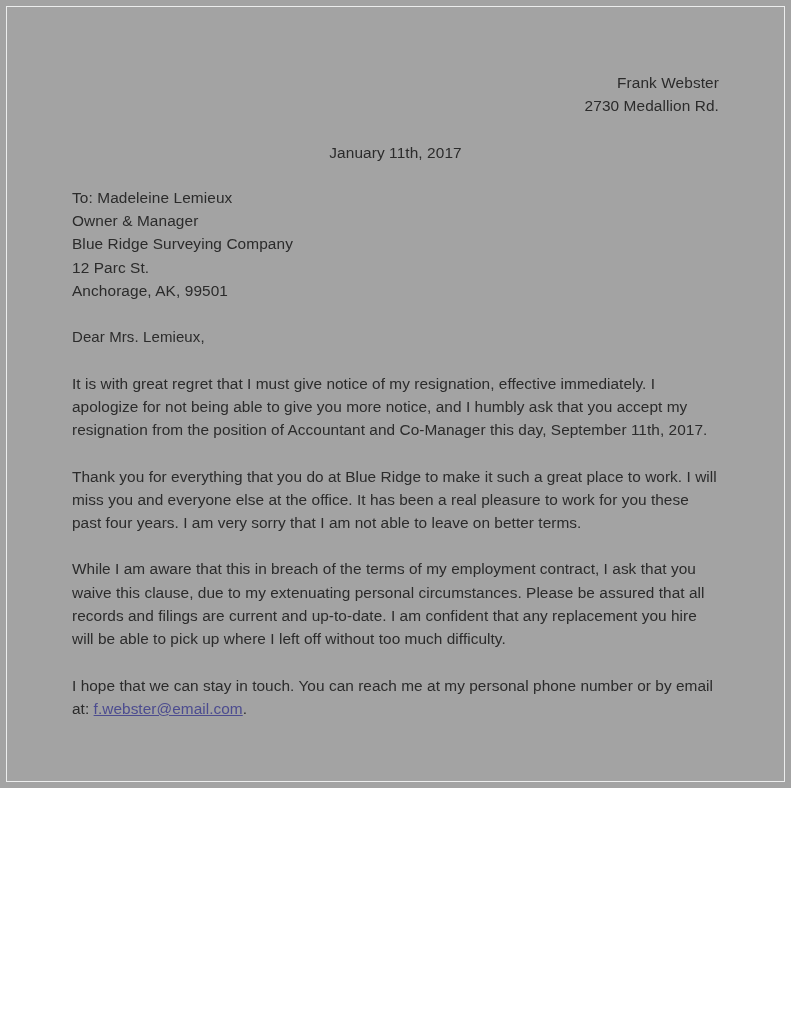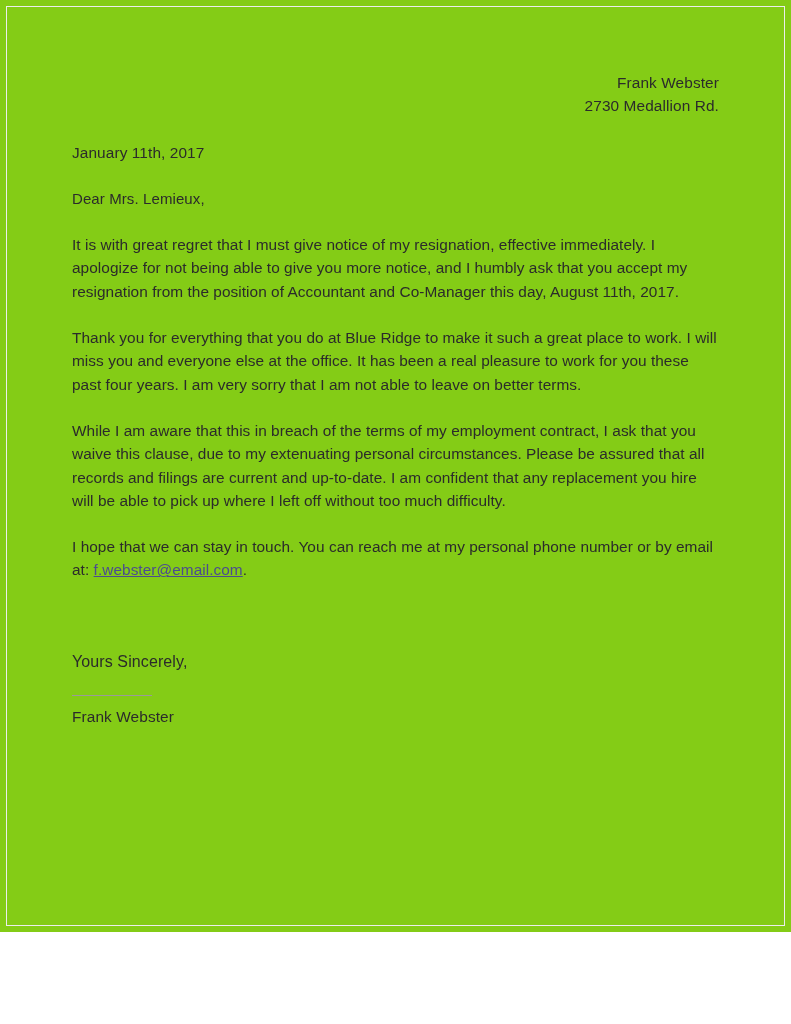--- a/index.html
+++ b/index.html
@@ -4,22 +4,22 @@
 <style>
   html, body {
     margin: 0;
     padding: 0;
     background: #ffffff;
   }
 
   .page {
     position: relative;
     width: 791px;
-    height: 932px;
-    background: #84cc16;
+    height: 788px;
+    background: #a3a3a3;
     box-sizing: border-box;
     overflow: hidden;
     font-family: "Liberation Sans", sans-serif;
     color: #2b2b2b;
     text-decoration: underline;
   }
 
   
   .page-border {
     position: absolute;
@@ -42,21 +42,21 @@
   .sender-block {
     text-align: right;
     padding-top: 71px;
     font-size: 15.4px;
     line-height: 23.3px;
     letter-spacing: 0.1px;
   }
   .sender-line { display: block; white-space: pre; }
 
   .date-line {
-    text-align: left;
+    text-align: center;
     margin-top: 23px;
     font-size: 15.4px;
     line-height: 23.3px;
     letter-spacing: 0.1px;
   }
 
   
   .recipient-block {
     margin-top: 22px;
     font-size: 15.4px;
@@ -120,24 +120,31 @@
 
   <div class="letter">
 
     <div class="sender-block">
       <span class="sender-line">Frank Webster</span>
       <span class="sender-line">2730 Medallion Rd.</span>
     </div>
 
     <div class="date-line">January 11th, 2017</div>
 
+    <div class="recipient-block">
+      <span class="recipient-line">To: Madeleine Lemieux</span>
+      <span class="recipient-line">Owner &amp; Manager</span>
+      <span class="recipient-line">Blue Ridge Surveying Company</span>
+      <span class="recipient-line">12 Parc St.</span>
+      <span class="recipient-line">Anchorage, AK, 99501</span>
+    </div>
 
     <div class="salutation">Dear Mrs. Lemieux,</div>
 
-    <p class="body-paragraph">It is with great regret that I must give notice of my resignation, effective immediately. I apologize for not being able to give you more notice, and I humbly ask that you accept my resignation from the position of Accountant and Co-Manager this day, August 11th, 2017.</p>
+    <p class="body-paragraph">It is with great regret that I must give notice of my resignation, effective immediately. I apologize for not being able to give you more notice, and I humbly ask that you accept my resignation from the position of Accountant and Co-Manager this day, September 11th, 2017.</p>
     <p class="body-paragraph">Thank you for everything that you do at Blue Ridge to make it such a great place to work. I will miss you and everyone else at the office. It has been a real pleasure to work for you these past four years. I am very sorry that I am not able to leave on better terms.</p>
     <p class="body-paragraph">While I am aware that this in breach of the terms of my employment contract, I ask that you waive this clause, due to my extenuating personal circumstances. Please be assured that all records and filings are current and up-to-date. I am confident that any replacement you hire will be able to pick up where I left off without too much difficulty.</p>
 
     <p class="body-paragraph"><span>I hope that we can stay in touch. You can reach me at my personal phone number or by email at: </span><a class="email-link" href="#">f.webster@email.com</a><span>.</span></p>
 
     <div class="closing">Yours Sincerely,</div>
     <div class="signature-rule"></div>
     <div class="signature-name">Frank Webster</div>
 
   </div>

